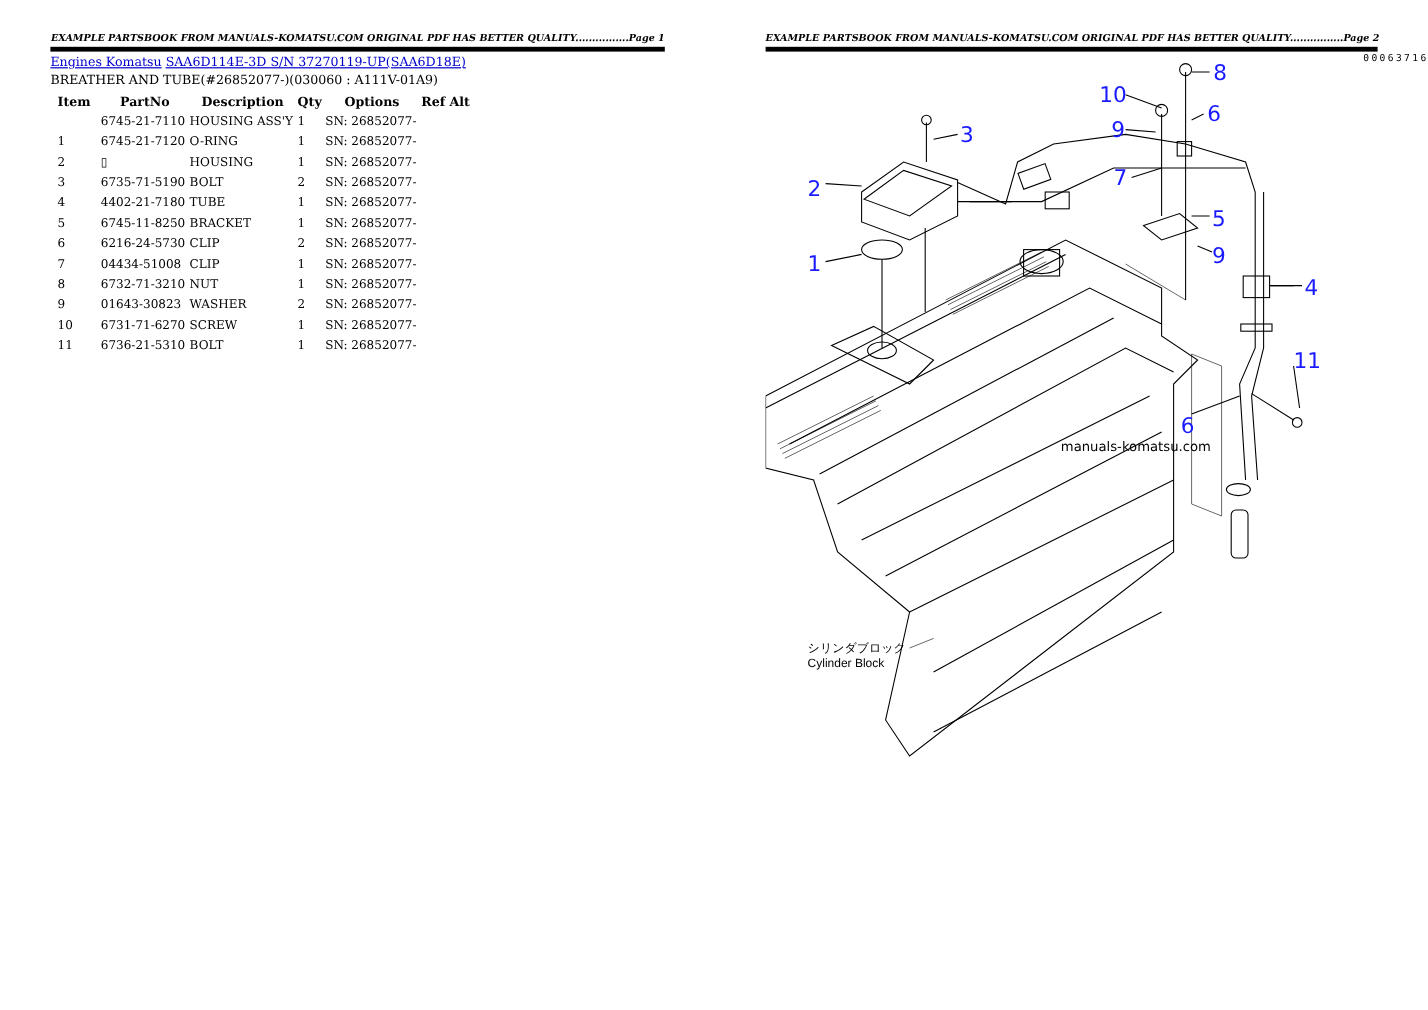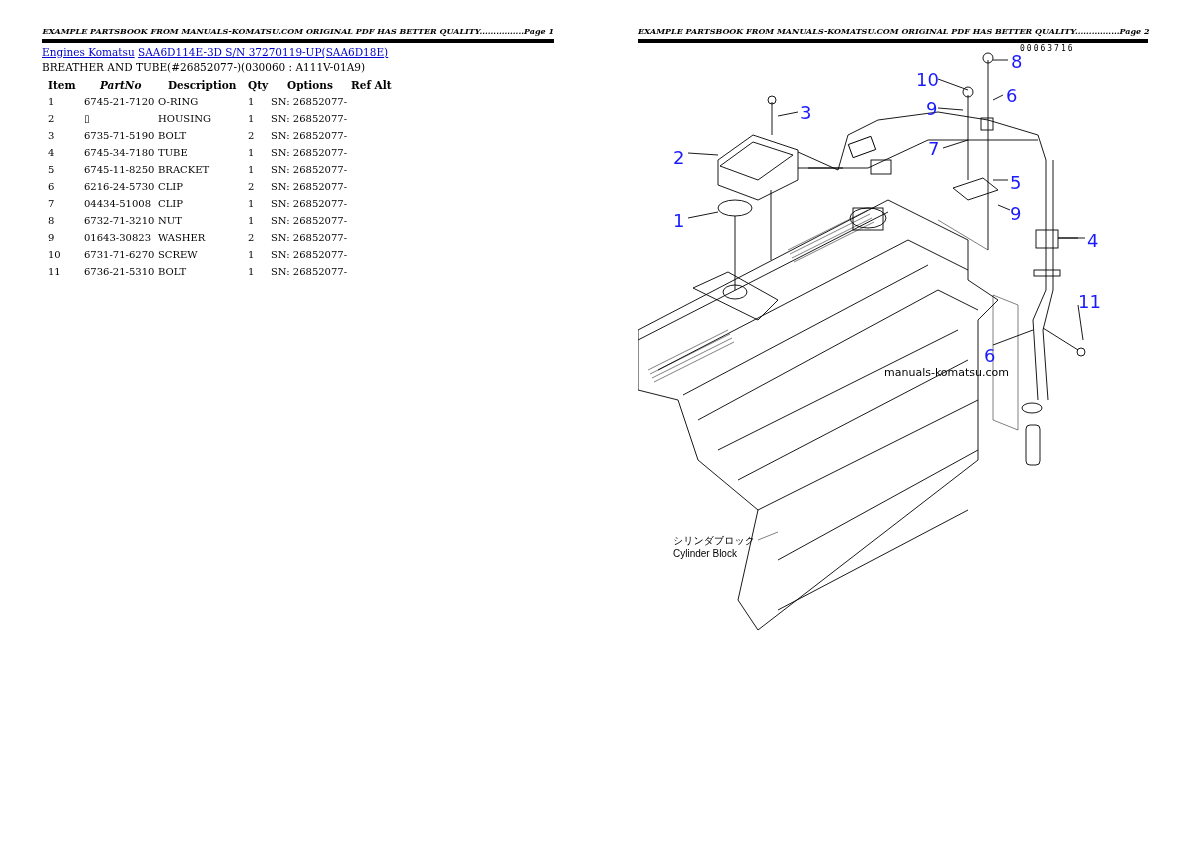--- a/index.html
+++ b/index.html
@@ -30,25 +30,25 @@
       border-collapse: collapse; font-size: 10px;
     }
     table.parts th { font-weight: bold; text-align: left; padding: 1px 0; height: 15px; font-size: 10.5px; }
     table.parts td { padding: 0; height: 17px; white-space: nowrap; }
     .c-item { width: 36px; padding-left: 6px !important; margin-top: 44px; }
     .c-part { width: 74px; }
     .c-desc { width: 90px; }
     .c-qty { width: 23px; text-align: left; }
     .c-opt { width: 80px; }
     .c-ref { width: 50px; }
-    th.c-part { padding-left: 16px !important; width: 58px; font-style: italic; }
+    th.c-part { padding-left: 16px !important; width: 58px; }
     th.c-desc { padding-left: 10px !important; width: 80px; }
     th.c-opt { padding-left: 16px !important; width: 64px; }
     .diagram-code {
-      position: absolute; left: 1020px; top: 44px;
+      position: absolute; left: 1136px; top: 44px;
       font-family: "DejaVu Sans Mono", monospace; font-size: 8px; letter-spacing: 2px;
     }
     .diagram {
       position: absolute; left: 638px; top: 40px; width: 520px; height: 610px;
     }
     .callout {
       position: absolute; color: #1a1aff; font-family: "DejaVu Sans", sans-serif; font-size: 18px;
     }
     .watermark {
       position: absolute; left: 884px; top: 366px;
@@ -77,20 +77,28 @@
       <th class="c-item">Item</th>
       <th class="c-part">PartNo</th>
       <th class="c-desc">Description</th>
       <th class="c-qty">Qty</th>
       <th class="c-opt">Options</th>
       <th class="c-ref">Ref Alt</th>
     </tr>
   </thead>
   <tbody id="parts-body">
       <tr>
+        <td class="c-item"></td>
+        <td class="c-part">6745-21-7110</td>
+        <td class="c-desc">HOUSING ASS'Y</td>
+        <td class="c-qty">1</td>
+        <td class="c-opt">SN: 26852077-</td>
+        <td class="c-ref"></td>
+      </tr>
+      <tr>
         <td class="c-item">1</td>
         <td class="c-part">6745-21-7120</td>
         <td class="c-desc">O-RING</td>
         <td class="c-qty">1</td>
         <td class="c-opt">SN: 26852077-</td>
         <td class="c-ref"></td>
       </tr>
       <tr>
         <td class="c-item">2</td>
         <td class="c-part">▯</td>
@@ -102,21 +110,21 @@
       <tr>
         <td class="c-item">3</td>
         <td class="c-part">6735-71-5190</td>
         <td class="c-desc">BOLT</td>
         <td class="c-qty">2</td>
         <td class="c-opt">SN: 26852077-</td>
         <td class="c-ref"></td>
       </tr>
       <tr>
         <td class="c-item">4</td>
-        <td class="c-part">6745-34-7180</td>
+        <td class="c-part">4402-21-7180</td>
         <td class="c-desc">TUBE</td>
         <td class="c-qty">1</td>
         <td class="c-opt">SN: 26852077-</td>
         <td class="c-ref"></td>
       </tr>
       <tr>
         <td class="c-item">5</td>
         <td class="c-part">6745-11-8250</td>
         <td class="c-desc">BRACKET</td>
         <td class="c-qty">1</td>

